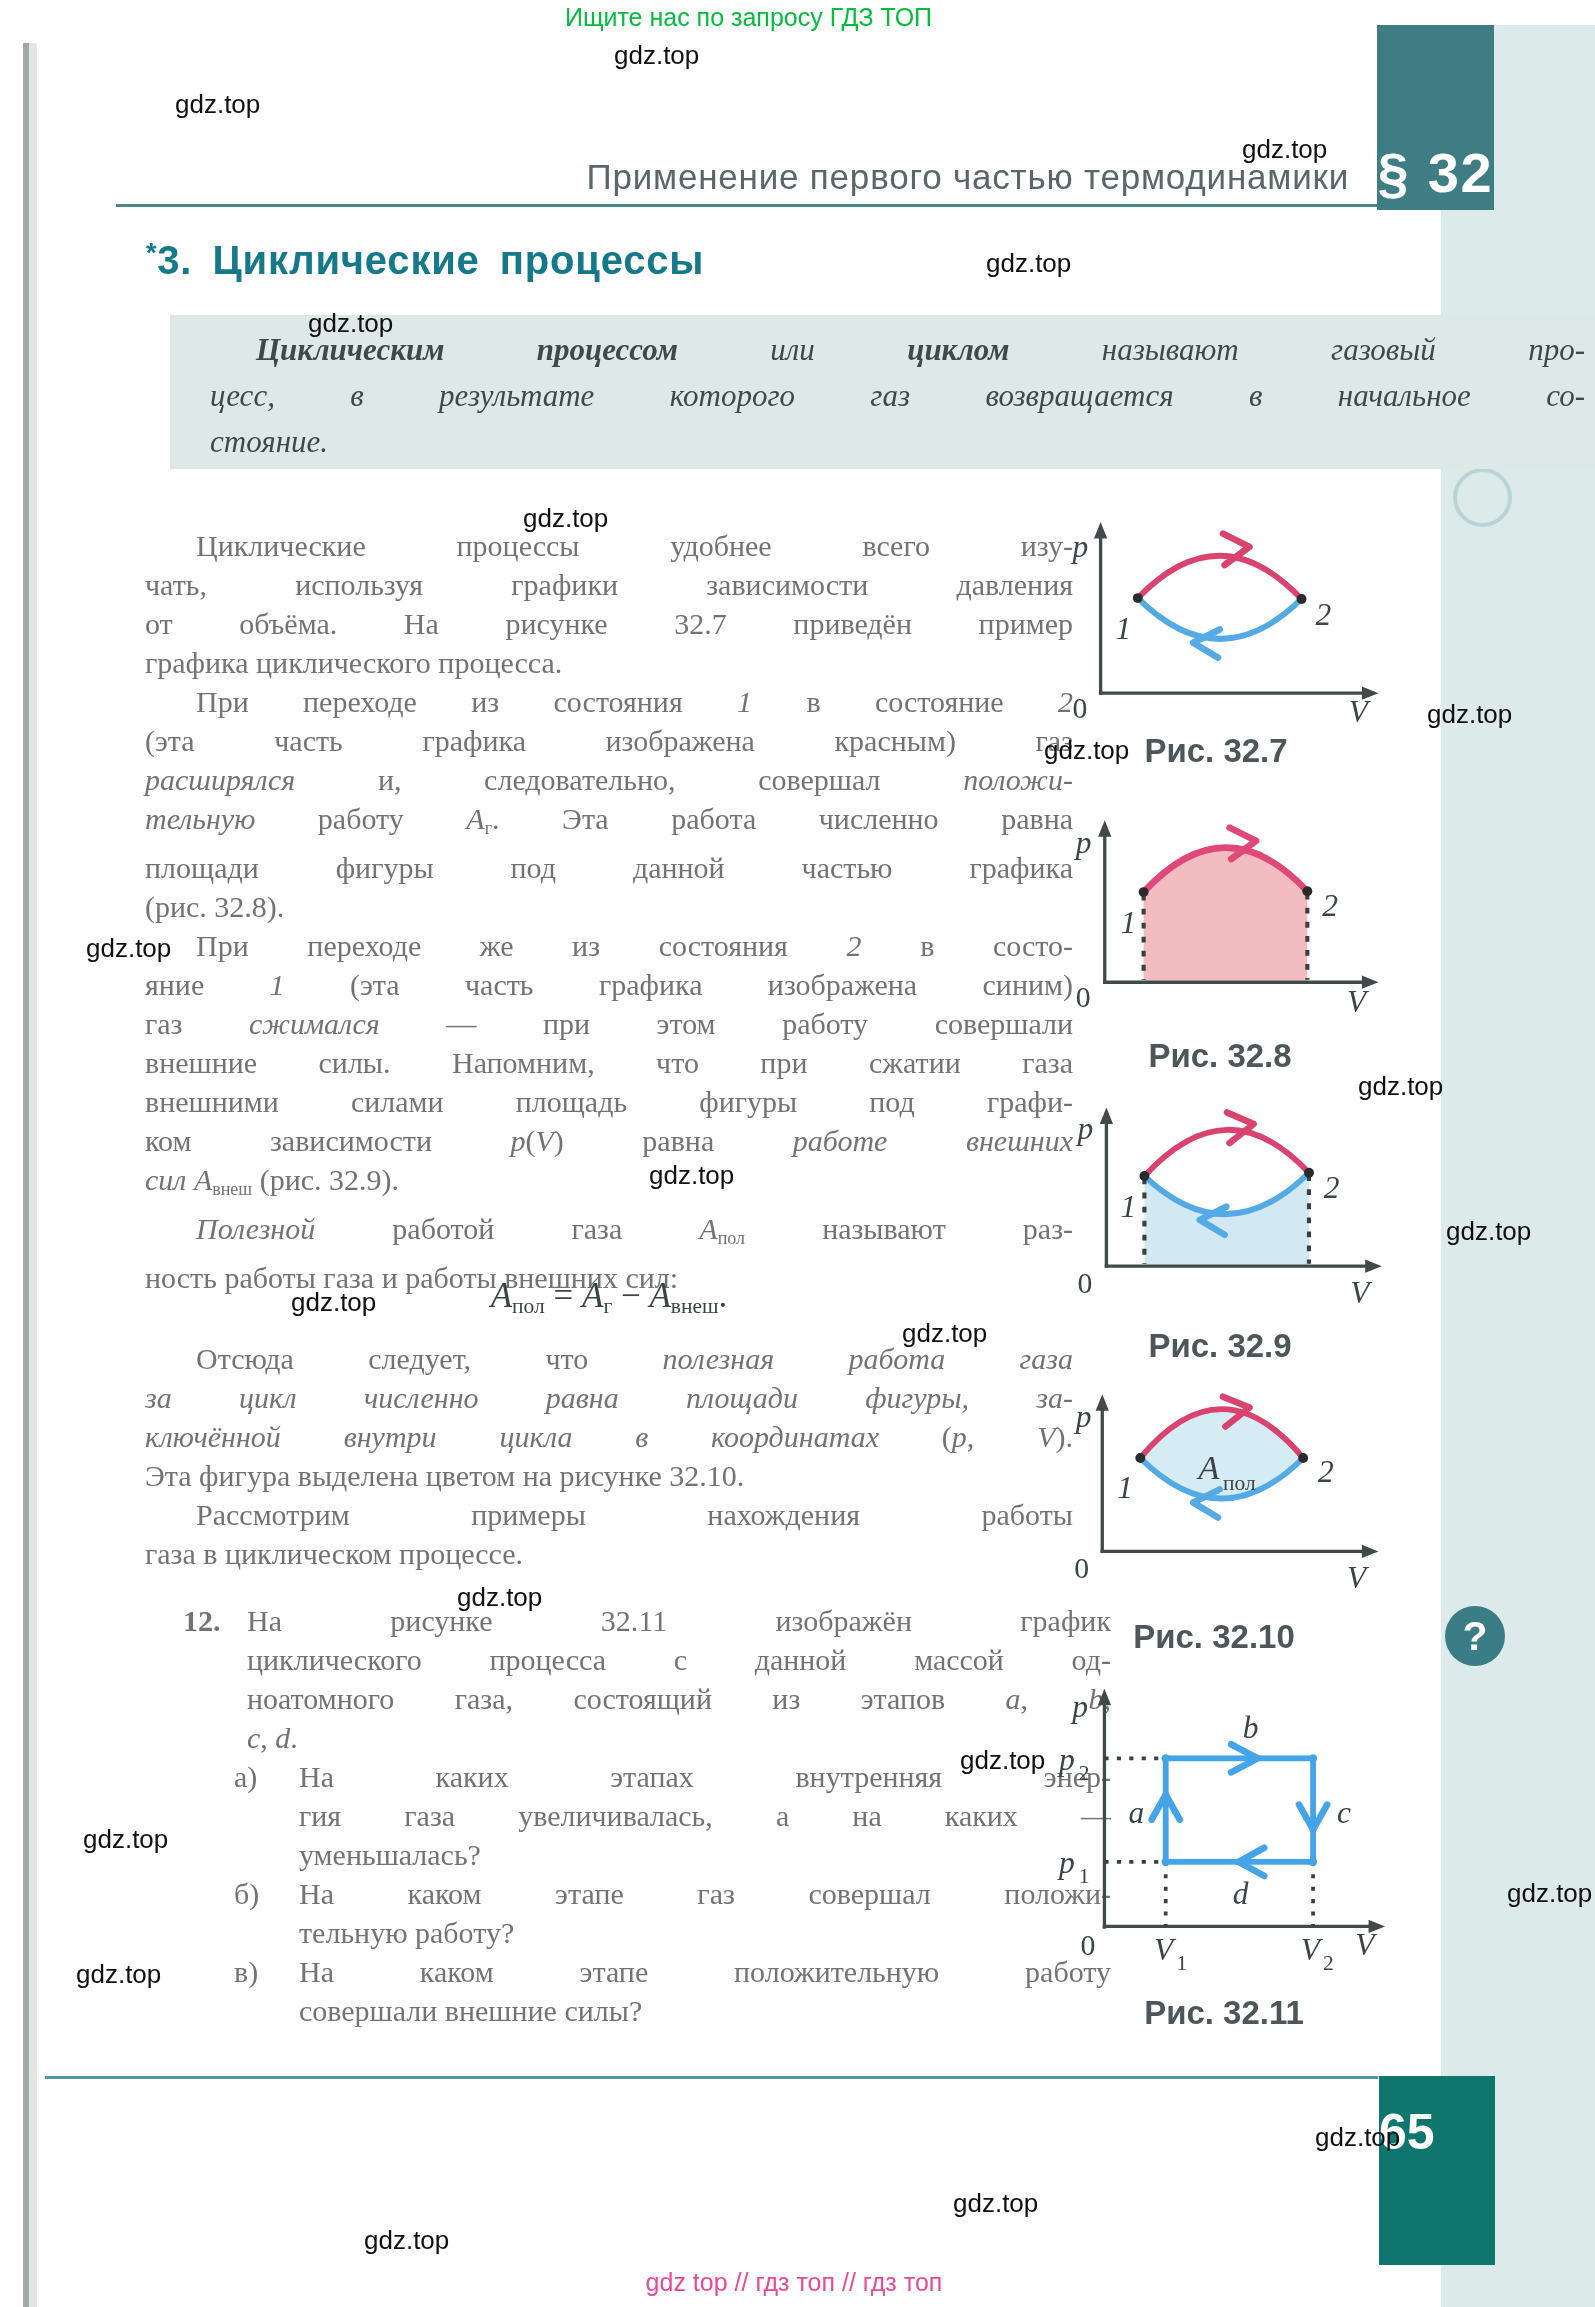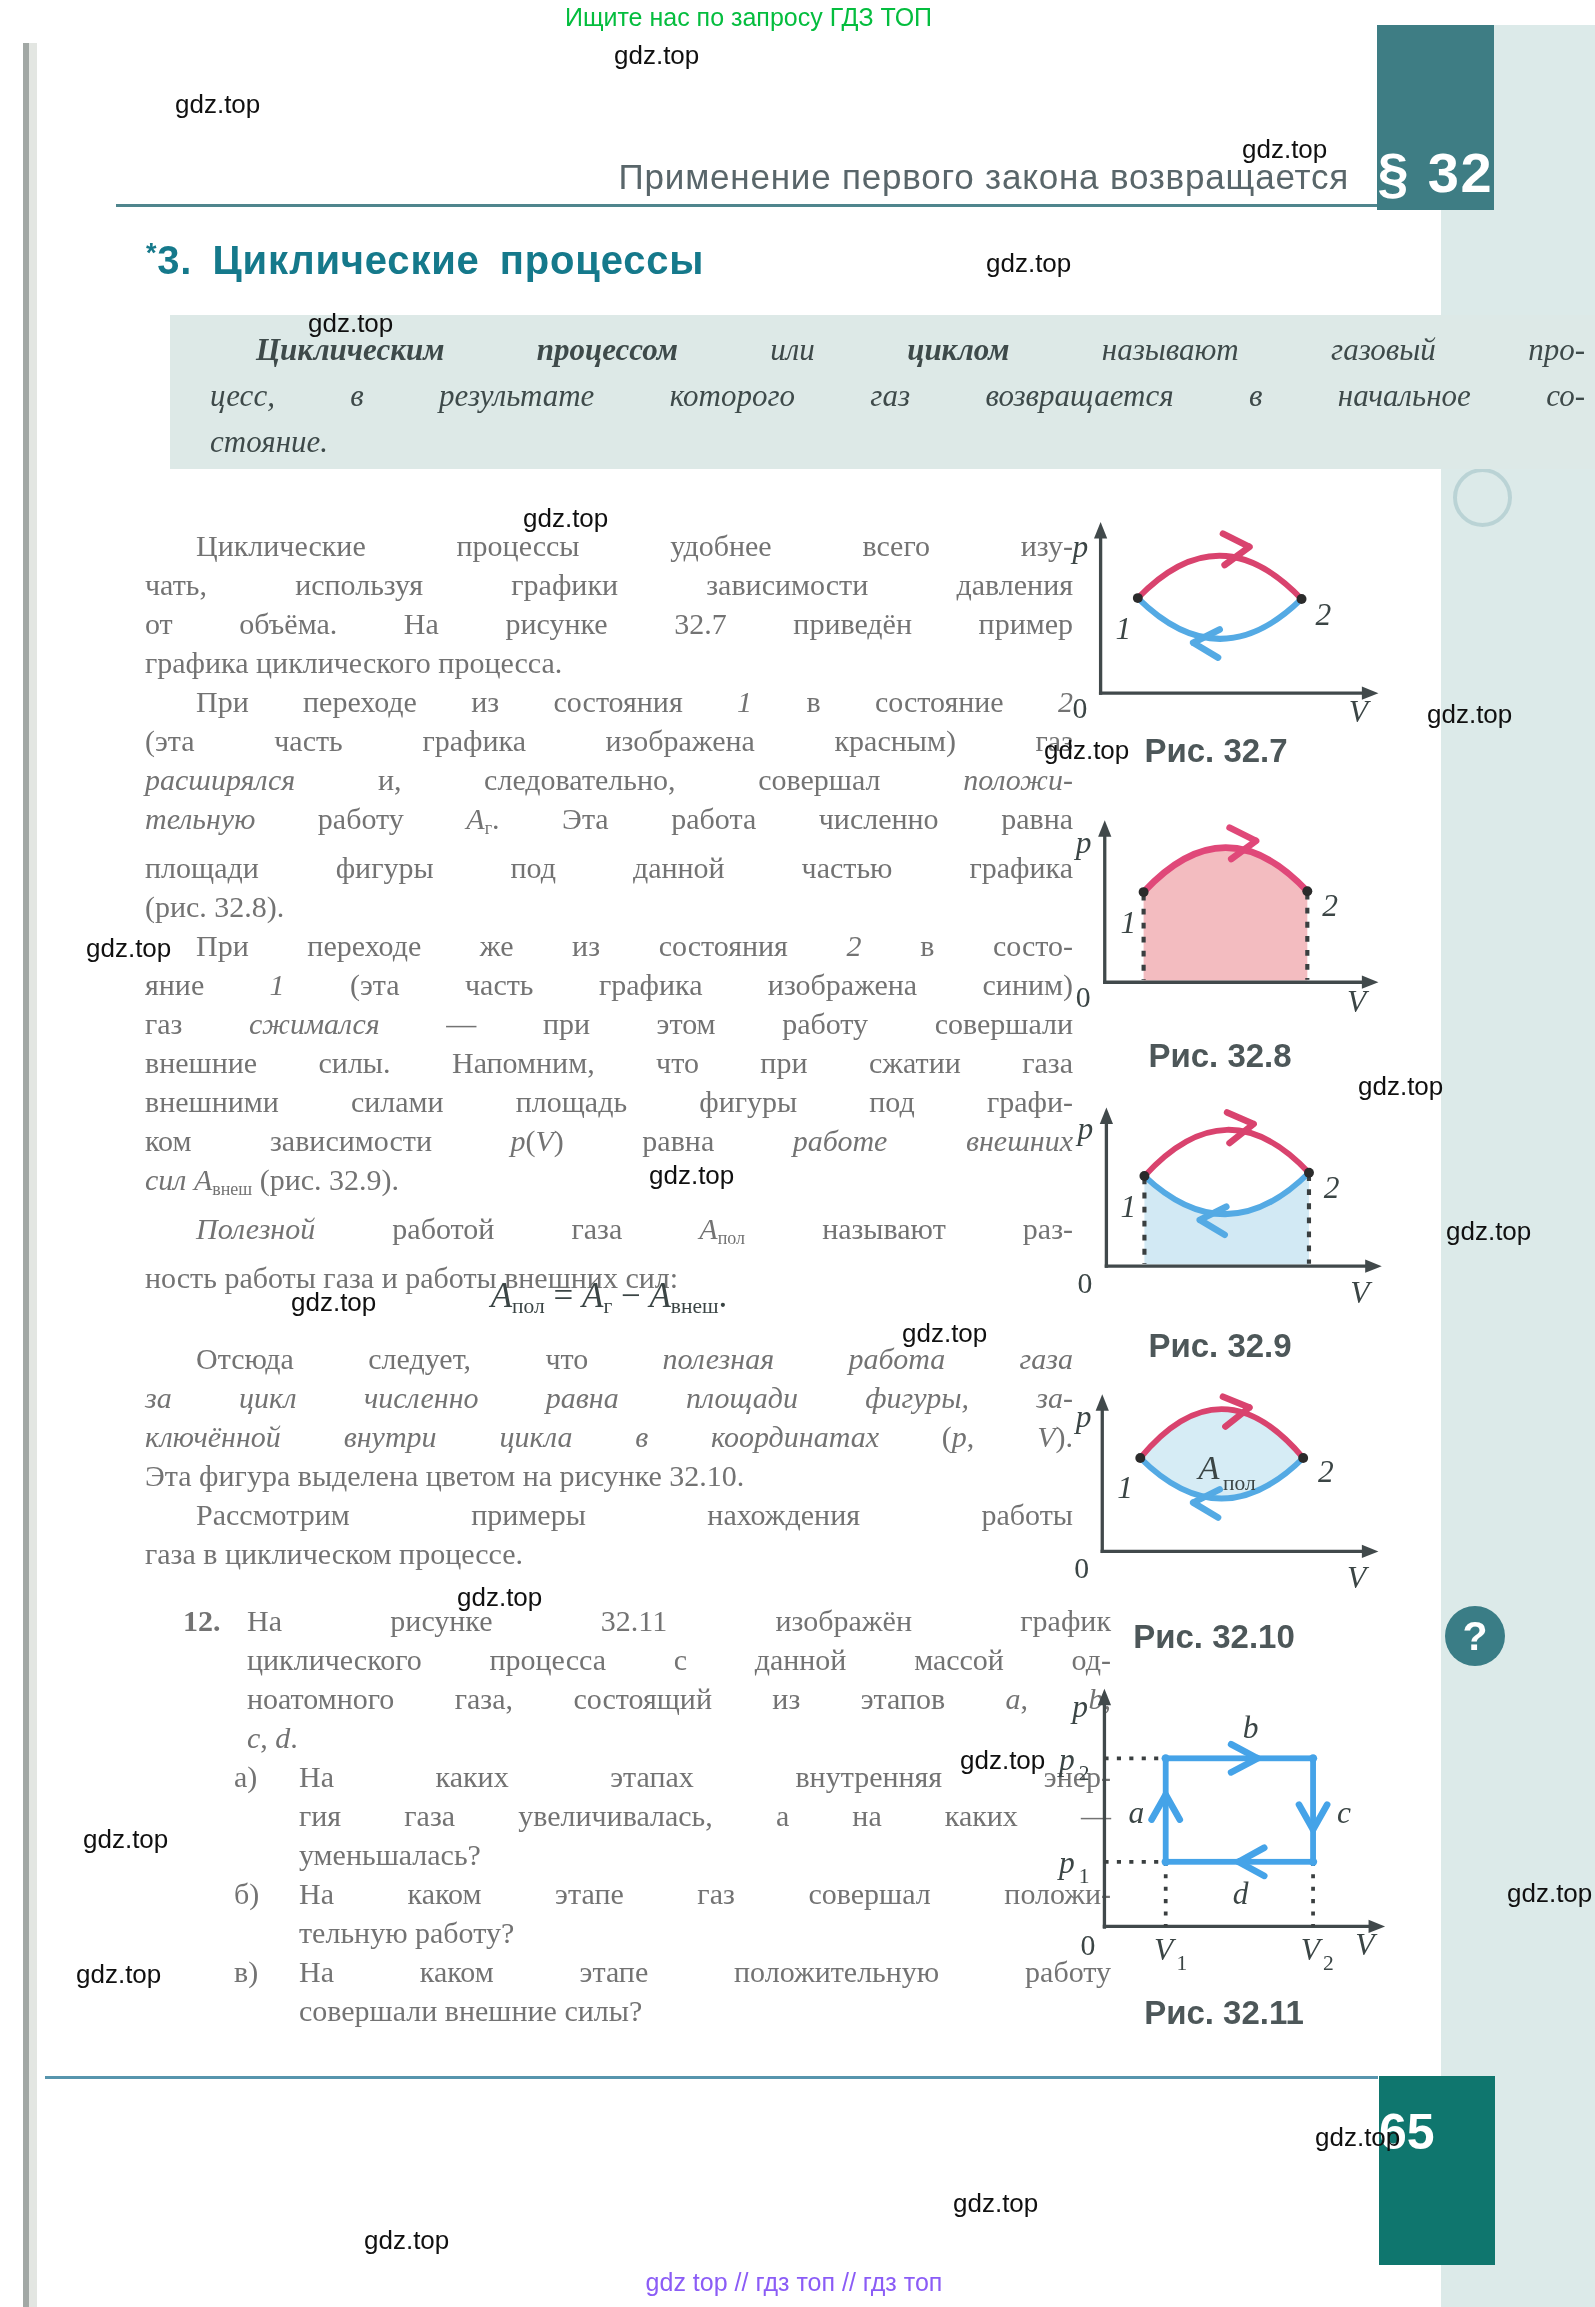--- a/index.html
+++ b/index.html
@@ -54,39 +54,39 @@
 
   .fig{position:absolute;overflow:visible;}
   .fig svg{overflow:visible;display:block;}
   .fig-caption{position:absolute;width:248px;text-align:center;font-family:"Liberation Sans",sans-serif;
                font-weight:bold;font-size:33px;color:#4d5759;}
 
   .wm{position:absolute;font-family:"Liberation Sans",sans-serif;font-size:26px;color:#101010;white-space:nowrap;}
   .promo-top{position:absolute;left:331px;top:3.3px;width:835px;text-align:center;
              font-family:"Liberation Sans",sans-serif;font-size:25px;color:#04bd3e;}
   .promo-bottom{position:absolute;left:331px;top:2268px;width:926px;text-align:center;
-                font-family:"Liberation Sans",sans-serif;font-size:25px;color:#8b5cf6;}
+                font-family:"Liberation Sans",sans-serif;font-size:25px;color:#ec4899;}
 
   .q-icon{position:absolute;left:1445px;top:1606px;width:60px;height:60px;border-radius:50%;background:#3a7d86;
           display:flex;align-items:center;justify-content:center;color:#fff;
           font-family:"Liberation Sans",sans-serif;font-weight:bold;font-size:41px;}
   .ghost-ring{position:absolute;left:1453px;top:468px;width:51px;height:51px;border-radius:50%;
               border:4.1px solid rgba(110,160,168,0.30);}
 </style>
 </head>
 <body>
 
 <div class="screen">
 
   <div class="pale-strip"></div>
   <div class="left-edge"></div>
   <div class="left-edge2"></div>
   <div class="ghost-ring"></div>
 
-  <div class="header-title">Применение первого закона возвращается</div>
+  <div class="header-title">Применение первого частью термодинамики</div>
   <div class="sec-box">
     <span>§ 32</span>
   </div>
   <div class="rule-top"></div>
 
   <div class="heading3">
     <span class="star">*</span><span>3.</span>
     <span>Циклические процессы</span>
   </div>
 

